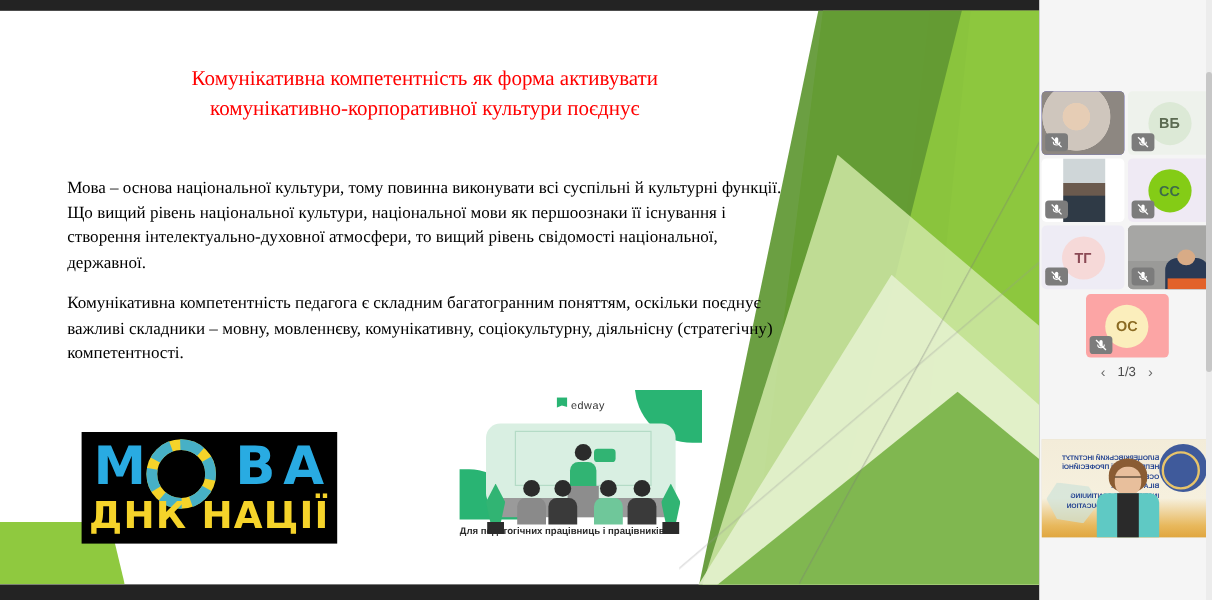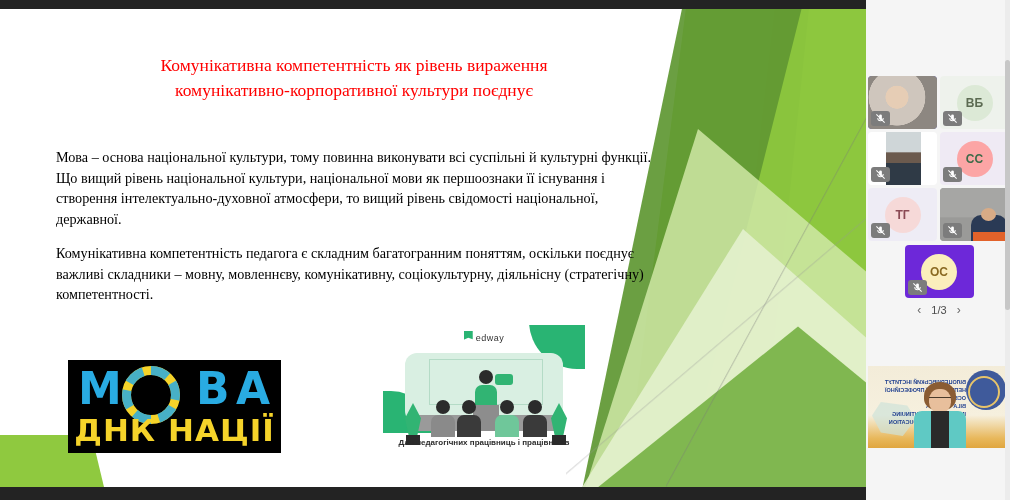--- a/index.html
+++ b/index.html
@@ -82,21 +82,21 @@
   .p-body.gray{background:#8a8a8a;}
   .ed-teach{position:absolute;left:92px;bottom:42px;}
   .ed-teach .p-head{background:#2b2b2b;}
   .ed-teach .p-body{background:#31b473;width:22px;height:26px;}
   .ed-bub{position:absolute;left:112px;bottom:68px;width:18px;height:11px;background:#31b473;border-radius:3px;}
   .ed-plantL{position:absolute;left:22px;bottom:16px;width:16px;height:34px;background:#31b473;
       clip-path:polygon(50% 0,100% 45%,75% 100%,25% 100%,0 45%);}
   .ed-plantR{position:absolute;right:18px;bottom:16px;width:16px;height:34px;background:#31b473;
       clip-path:polygon(50% 0,100% 45%,75% 100%,25% 100%,0 45%);}
   .ed-pot{position:absolute;bottom:8px;width:14px;height:10px;background:#2b2b2b;}
-  .ed-caption{position:absolute;left:0;bottom:6px;width:100%;text-align:center;
+  .ed-caption{position:absolute;left:0;bottom:6px;width:100%;text-align:left;
       color:#2b2b2b;font-size:8px;font-weight:bold;}
 
   
   .wm{position:absolute;right:8px;bottom:14px;text-align:left;color:rgba(255,255,255,.55);pointer-events:none;}
   .wm .l1{font-size:13px;line-height:16px;color:rgba(255,255,255,.45);}
   .wm .l2{font-size:10.5px;line-height:14px;color:rgba(255,255,255,.6);}
 
   
   #panel{position:absolute;left:866px;top:0;width:144px;height:500px;background:#f5f5f5;}
   .grid{position:absolute;left:2px;top:76px;width:142px;}
@@ -155,21 +155,21 @@
         <i class="f3"></i>
         <i class="f4"></i>
         <i class="f5"></i>
         <i class="f6"></i>
         <i class="fline"></i>
         <i class="fline2"></i>
       </div>
       <div class="wedge-bl"></div>
 
       <div class="title">
-        <div>Комунікативна компетентність як рівень вираження</div>
+        <div>Комунікативна компетентність як форма активувати</div>
         <div>комунікативно-корпоративної культури поєднує</div>
       </div>
 
       <div class="body-txt">
         <p>Мова – основа національної культури, тому повинна виконувати всі суспільні й культурні функції. Що вищий рівень національної культури, національної мови як першоознаки її існування і створення інтелектуально-духовної атмосфери, то вищий рівень свідомості національної, державної.</p>
         <p>Комунікативна компетентність педагога є складним багатогранним поняттям, оскільки поєднує важливі складники – мовну, мовленнєву, комунікативну, соціокультурну, діяльнісну (стратегічну) компетентності.</p>
       </div>
 
       <div class="logo-mova">
         <div class="mova-row">
@@ -256,21 +256,21 @@
           <div class="photo" style="left:18px;right:16px;background:linear-gradient(180deg,#cfd6d8 0 38%,#6b5a4e 39% 58%,#2f3a46 59% 100%);"></div>
           <div class="mute">
             <svg viewBox="0 0 24 24" fill="#fff">
                 <path d="M12 3a3 3 0 0 1 3 3v6a3 3 0 0 1-6 0V6a3 3 0 0 1 3-3z"></path>
                 <path d="M5 11a7 7 0 0 0 14 0h-2a5 5 0 0 1-10 0H5z"></path>
                 <path d="M3 3l18 18" stroke="#fff" stroke-width="2.4"></path>
               </svg>
           </div>
         </div>
         <div class="tile" style="background:#efeaf4;">
-          <div class="avatar" style="background:#fca5a5;color:#3d6b49;">СС</div>
+          <div class="avatar" style="background:#84cc16;color:#3d6b49;">СС</div>
           <div class="mute">
             <svg viewBox="0 0 24 24" fill="#fff">
                 <path d="M12 3a3 3 0 0 1 3 3v6a3 3 0 0 1-6 0V6a3 3 0 0 1 3-3z"></path>
                 <path d="M5 11a7 7 0 0 0 14 0h-2a5 5 0 0 1-10 0H5z"></path>
                 <path d="M3 3l18 18" stroke="#fff" stroke-width="2.4"></path>
               </svg>
           </div>
         </div>
       </div>
 
@@ -294,21 +294,21 @@
             <svg viewBox="0 0 24 24" fill="#fff">
                 <path d="M12 3a3 3 0 0 1 3 3v6a3 3 0 0 1-6 0V6a3 3 0 0 1 3-3z"></path>
                 <path d="M5 11a7 7 0 0 0 14 0h-2a5 5 0 0 1-10 0H5z"></path>
                 <path d="M3 3l18 18" stroke="#fff" stroke-width="2.4"></path>
               </svg>
           </div>
         </div>
       </div>
 
       <div class="single">
-        <div class="tile" style="background:#6d28d9;">
+        <div class="tile" style="background:#fca5a5;">
           <div class="avatar" style="background:#fbeebc;color:#8a6a22;">ОС</div>
           <div class="mute">
             <svg viewBox="0 0 24 24" fill="#fff">
                 <path d="M12 3a3 3 0 0 1 3 3v6a3 3 0 0 1-6 0V6a3 3 0 0 1 3-3z"></path>
                 <path d="M5 11a7 7 0 0 0 14 0h-2a5 5 0 0 1-10 0H5z"></path>
                 <path d="M3 3l18 18" stroke="#fff" stroke-width="2.4"></path>
               </svg>
           </div>
         </div>
       </div>

